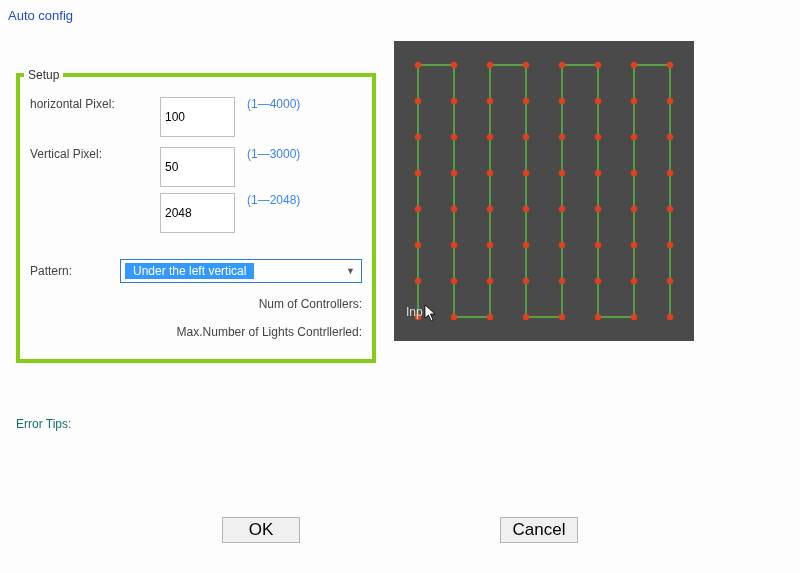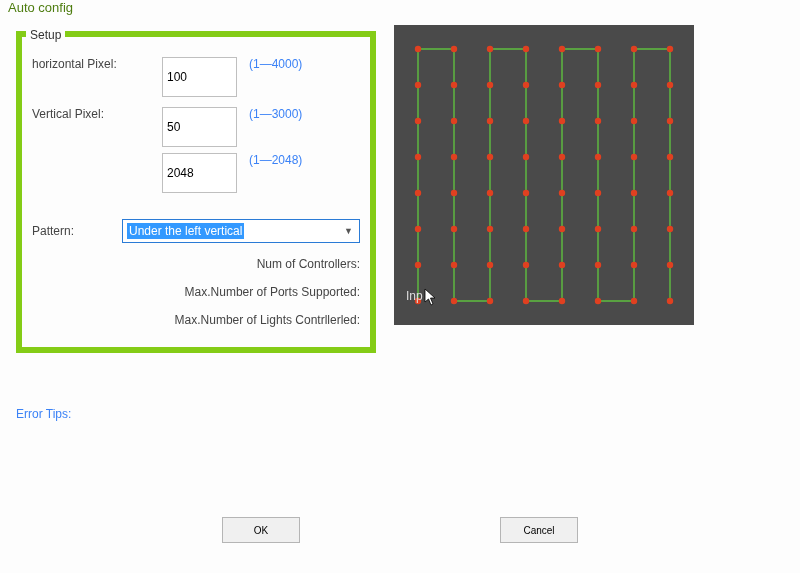--- a/index.html
+++ b/index.html
@@ -12,37 +12,37 @@
     width: 800px;
     height: 573px;
     overflow: hidden;
   }
   .window {
     width: 800px;
     height: 573px;
     position: relative;
   }
   .title {
-    padding: 0 8px;
+    padding: 8px 8px;
     font-size: 13px;
-    color: #4d7c0f;
+    color: #1d4ed8;
   }
   .content {
     display: flex;
     padding: 8px 16px 0 16px;
     gap: 18px;
   }
   .left {
     width: 360px;
     position: relative;
   }
   .group {
-    border: 6px solid #84cc16;
+    border: 4px solid #84cc16;
     padding: 10px 10px 20px 10px;
-    margin-top: 8px;
+    margin-top: 34px;
     position: relative;
   }
   .group-legend {
     position: absolute;
     top: -9px;
     left: 4px;
     background: #fdfdfd;
     padding: 0 4px;
     font-size: 12px;
   }
@@ -87,39 +87,39 @@
     background: #fff;
     position: relative;
     display: flex;
     align-items: center;
     padding: 0 22px 0 4px;
     cursor: pointer;
   }
   .pattern-selected {
     background: #3399ff;
     color: #fff;
-    padding: 1px 2px;
+    padding: 1px 8px;
     font-size: 12px;
   }
   .chevron {
     position: absolute;
     right: 6px;
     top: 50%;
     transform: translateY(-50%);
     color: #555;
     font-size: 9px;
   }
   .info-line {
     margin-top: 14px;
     color: #444;
     text-align: right;
   }
   .error-tips {
     margin-top: 54px;
-    color: #3b82f6;
+    color: #0f766e;
   }
   .preview {
     width: 300px;
     height: 300px;
     background: #4a4a4a;
     position: relative;
     margin-top: 2px;
   }
   .preview-label {
     position: absolute;
@@ -145,21 +145,21 @@
     display: flex;
     justify-content: center;
     gap: 200px;
   }
   .btn {
     min-width: 78px;
     height: 26px;
     background: #f0f0f0;
     border: 1px solid #b5b5b5;
     font-family: inherit;
-    font-size: 10px;
+    font-size: 17px;
     cursor: pointer;
   }
   svg.grid-svg {
     position: absolute;
     top: 0; left: 0;
   }
 </style>
 </head>
 <body>
 
@@ -194,21 +194,20 @@
 
         <div class="pattern-row">
           <div class="pattern-label">Pattern:</div>
           <div class="pattern-select">
             <span class="pattern-selected">Under the left vertical</span>
             <span class="chevron">▼</span>
           </div>
         </div>
 
         <div class="info-line">Num of Controllers:</div>
-        <div class="info-line">Max.Number of Ports Supported:</div>
         <div class="info-line">Max.Number of Lights Contrllerled:</div>
       </div>
 
       <div class="error-tips">Error Tips:</div>
     </div>
 
     <div class="preview">
       <svg class="grid-svg" id="grid-svg" width="300" height="300">
           <path d="M24 276 L24 240 L24 204 L24 168 L24 132 L24 96 L24 60 L24 24 L60 24 L60 60 L60 96 L60 132 L60 168 L60 204 L60 240 L60 276 L96 276 L96 240 L96 204 L96 168 L96 132 L96 96 L96 60 L96 24 L132 24 L132 60 L132 96 L132 132 L132 168 L132 204 L132 240 L132 276 L168 276 L168 240 L168 204 L168 168 L168 132 L168 96 L168 60 L168 24 L204 24 L204 60 L204 96 L204 132 L204 168 L204 204 L204 240 L204 276 L240 276 L240 240 L240 204 L240 168 L240 132 L240 96 L240 60 L240 24 L276 24 L276 60 L276 96 L276 132 L276 168 L276 204 L276 240 L276 276" stroke="#5fbf3f" stroke-width="1.4" fill="none"></path>
           <circle cx="24" cy="24" r="3.2" fill="#e04020"></circle>

